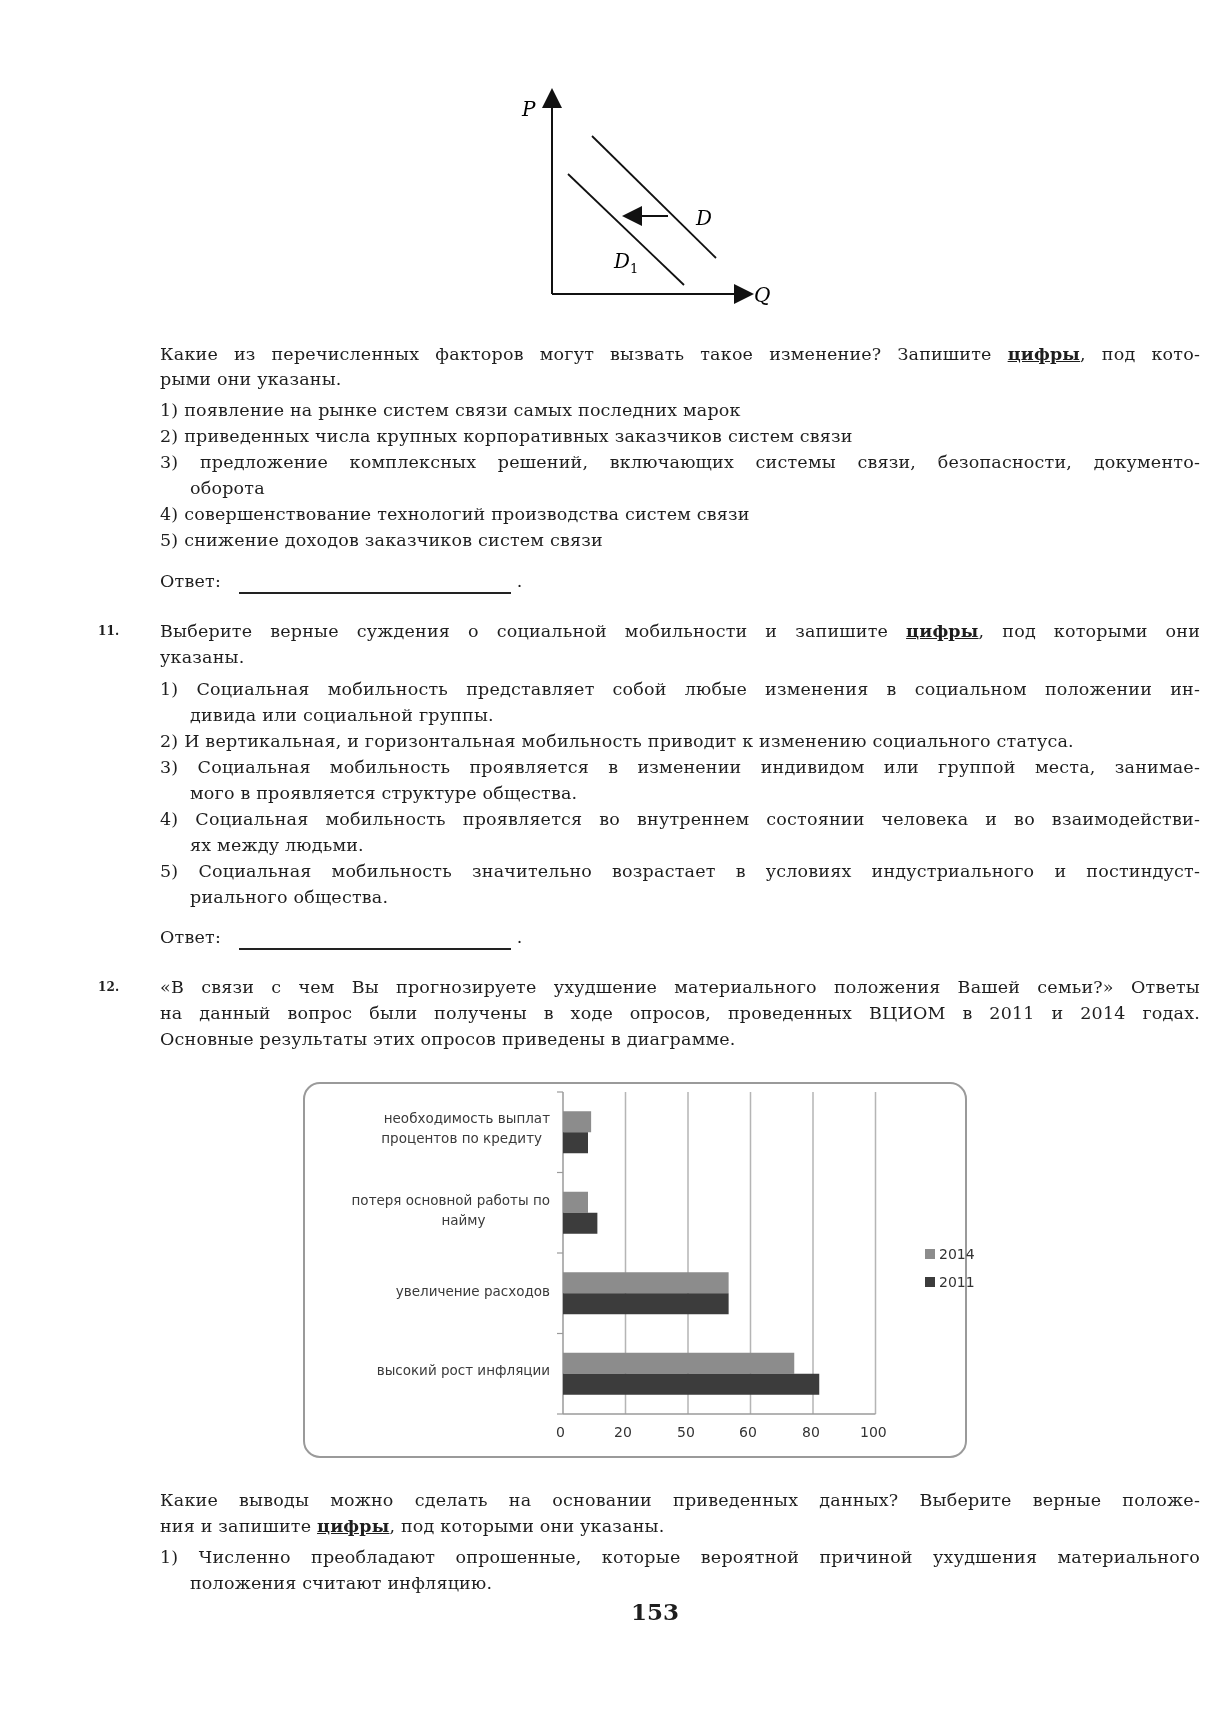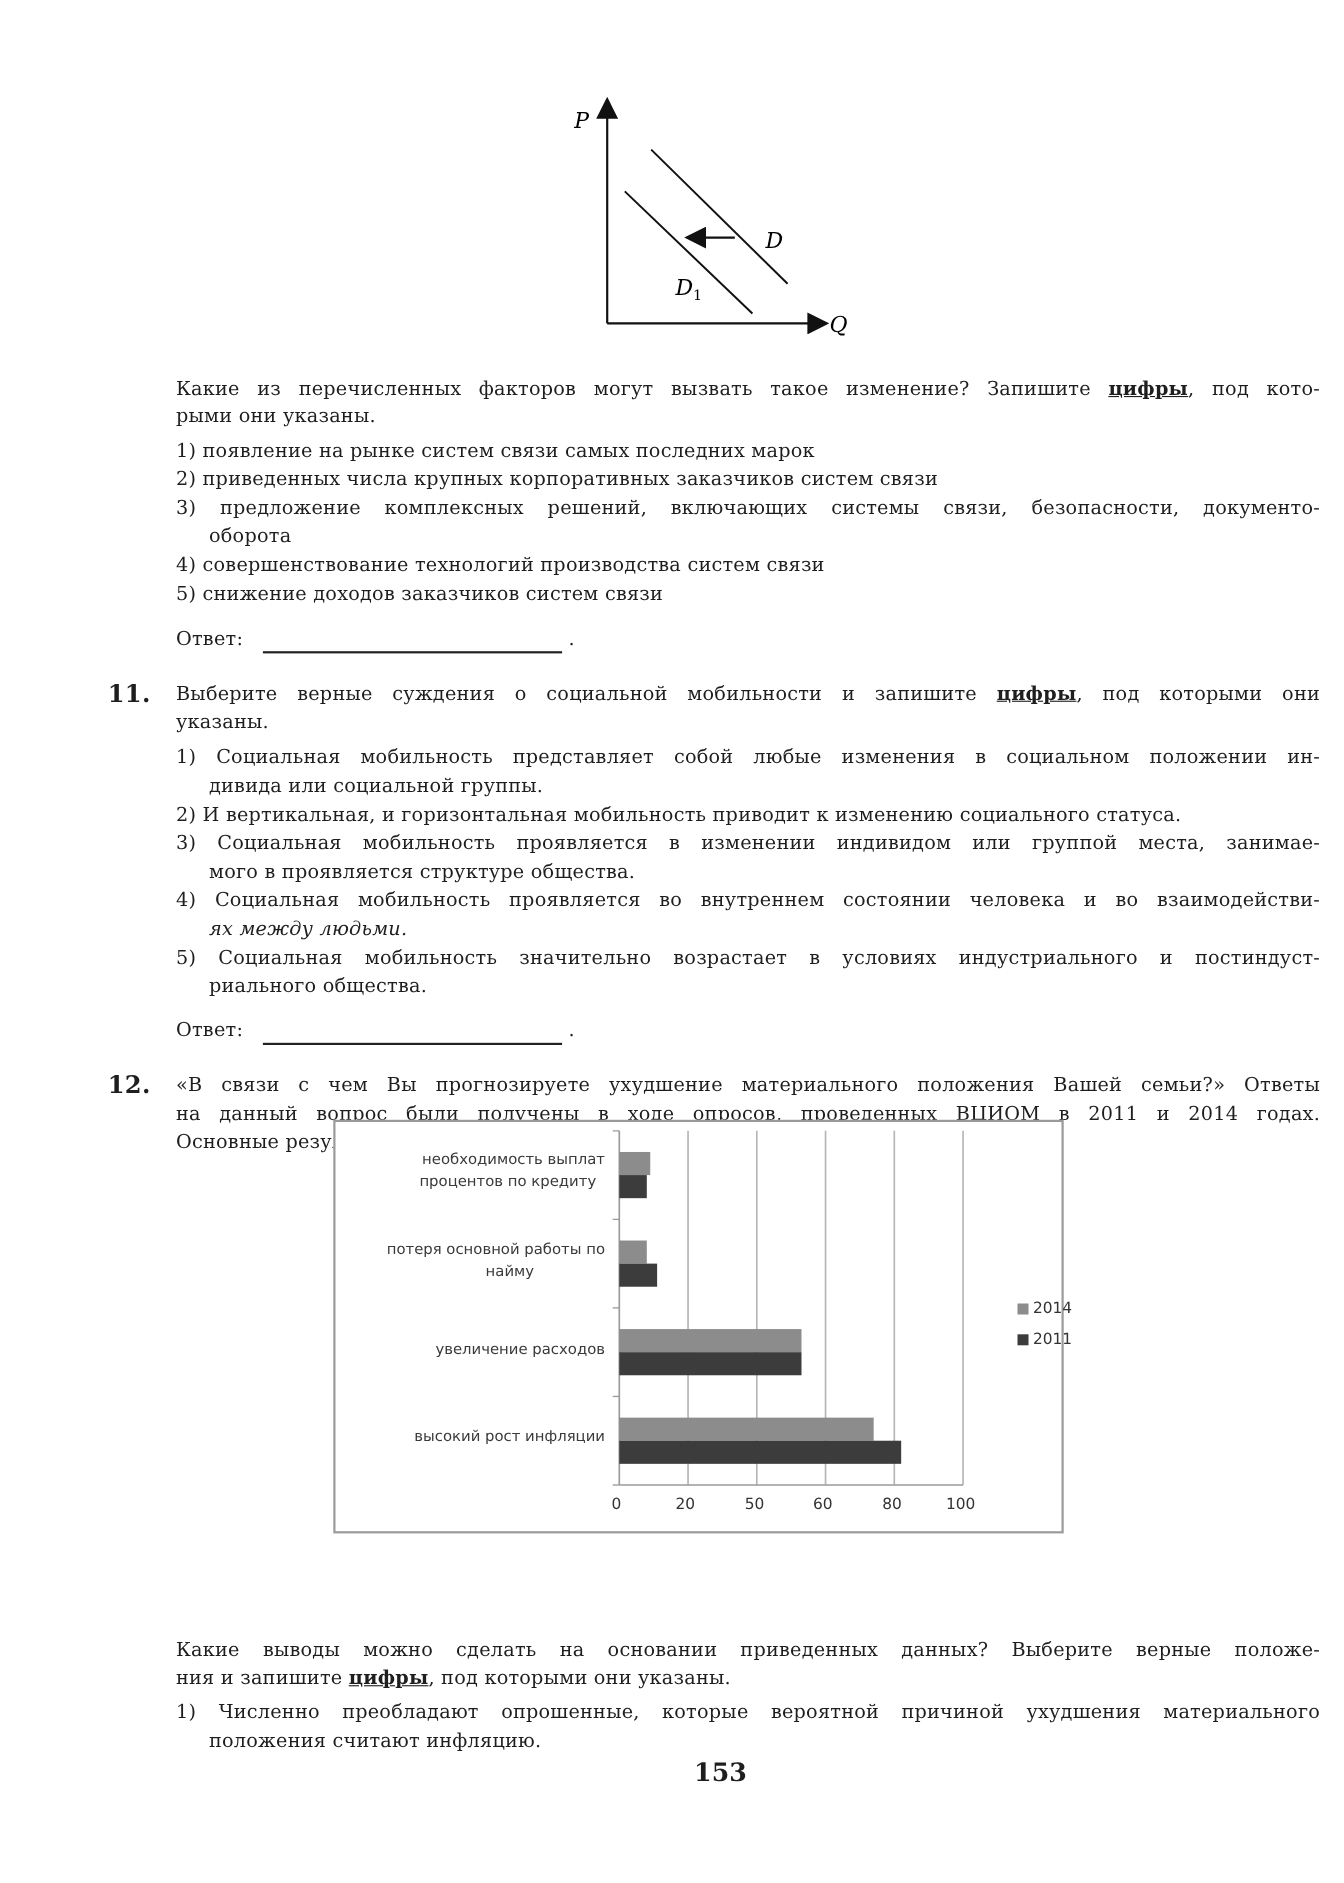--- a/index.html
+++ b/index.html
@@ -5,21 +5,21 @@
   html, body { margin: 0; padding: 0; background: #ffffff; }
   body {
     width: 1222px; height: 1712px; position: relative; overflow: hidden;
     font-family: "DejaVu Serif", "Liberation Serif", serif;
     color: #1e1e1e;
   }
   .abs { position: absolute; }
   .line { font-size: 17.5px; line-height: 26px; white-space: nowrap; letter-spacing: 0.2px; }
   .justify { text-align: justify; text-align-last: justify; white-space: normal; }
   .u { text-decoration: underline; font-weight: bold; }
-  .qnum { font-weight: bold; font-size: 22px; }
+  .qnum { font-weight: bold; font-size: 12px; }
   .answer-line { display: inline-block; width: 272px; border-bottom: 2px solid #222; height: 18px; vertical-align: bottom; margin-left: 18px; }
   .page-no { font-weight: bold; font-size: 23px; }
 
   
   .graph svg text { font-family: "DejaVu Serif", "Liberation Serif", serif; font-style: italic; }
 
   
   .chart-frame { border: 2px solid #9a9a9a; background: #fff; }
   .chart-label { font-family: "DejaVu Sans", "Liberation Sans", sans-serif; font-size: 13.5px; color: #3a3a3a; text-align: center; line-height: 20px; }
   .tick-label { font-family: "DejaVu Sans", "Liberation Sans", sans-serif; font-size: 14px; color: #333; }
@@ -90,35 +90,35 @@
 <div class="abs line" style="left:160px; top:728px;">
   <span>2)</span> <span>И вертикальная, и горизонтальная мобильность приводит к изменению социального статуса.</span>
 </div>
 <div class="abs line justify" style="left:160px; top:754px; width:1040px;">
   <span>3)</span> <span>Социальная мобильность проявляется в изменении индивидом или группой места, занимае-</span>
 </div>
 <div class="abs line" style="left:190px; top:780px;">мого в проявляется структуре общества.</div>
 <div class="abs line justify" style="left:160px; top:806px; width:1040px;">
   <span>4)</span> <span>Социальная мобильность проявляется во внутреннем состоянии человека и во взаимодействи-</span>
 </div>
-<div class="abs line" style="left:190px; top:832px;font-style:italic;">ях между людьми.</div>
+<div class="abs line" style="left:190px; top:832px;">ях между людьми.</div>
 <div class="abs line justify" style="left:160px; top:858px; width:1040px;">
   <span>5)</span> <span>Социальная мобильность значительно возрастает в условиях индустриального и постиндуст-</span>
 </div>
 <div class="abs line" style="left:190px; top:884px;">риального общества.</div>
 <div class="abs line" style="left:160px; top:924px;">
   <span>Ответ:</span><span class="answer-line"></span> <span>.</span>
 </div>
 
 <div class="abs line qnum" style="left:98px; top:974px;">12.</div>
 <div class="abs line justify" style="left:160px; top:974px; width:1040px;">«В связи с чем Вы прогнозируете ухудшение материального положения Вашей семьи?» Ответы</div>
 <div class="abs line justify" style="left:160px; top:1000px; width:1040px;">на данный вопрос были получены в ходе опросов, проведенных ВЦИОМ в 2011 и 2014 годах.</div>
 <div class="abs line" style="left:160px; top:1026px;">Основные результаты этих опросов приведены в диаграмме.</div>
 
-<div class="abs chart-frame" style="left:303px; top:1018px; width:660px; height:372px;">
+<div class="abs chart-frame" style="left:303px; top:1082px; width:660px; height:372px;border-radius:17px;">
   <svg width="660" height="372" viewBox="0 0 660 372" id="chart-svg">
 
   <line x1="320.5" y1="8" x2="320.5" y2="330" stroke="#b5b5b5" stroke-width="1.5"></line>
       <line x1="383" y1="8" x2="383" y2="330" stroke="#b5b5b5" stroke-width="1.5"></line>
       <line x1="445.5" y1="8" x2="445.5" y2="330" stroke="#b5b5b5" stroke-width="1.5"></line>
       <line x1="508" y1="8" x2="508" y2="330" stroke="#b5b5b5" stroke-width="1.5"></line>
       <line x1="570.5" y1="8" x2="570.5" y2="330" stroke="#b5b5b5" stroke-width="1.5"></line>
       <line x1="258" y1="8" x2="258" y2="330" stroke="#9a9a9a" stroke-width="1.5"></line>
       <line x1="258" y1="330" x2="570.5" y2="330" stroke="#9a9a9a" stroke-width="1.5"></line>
       <line x1="252" y1="8" x2="258" y2="8" stroke="#9a9a9a" stroke-width="1.2"></line>

